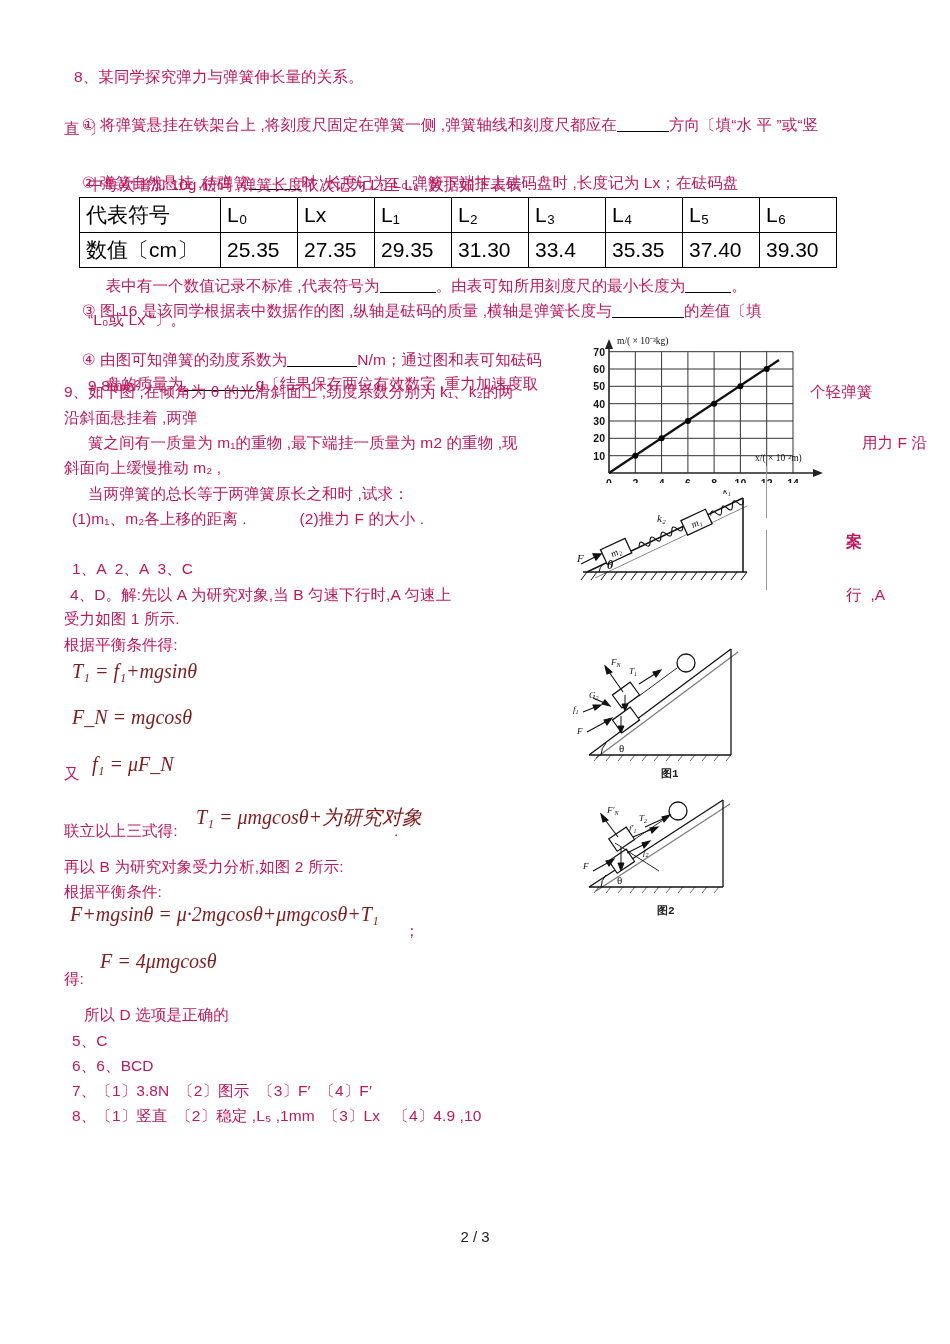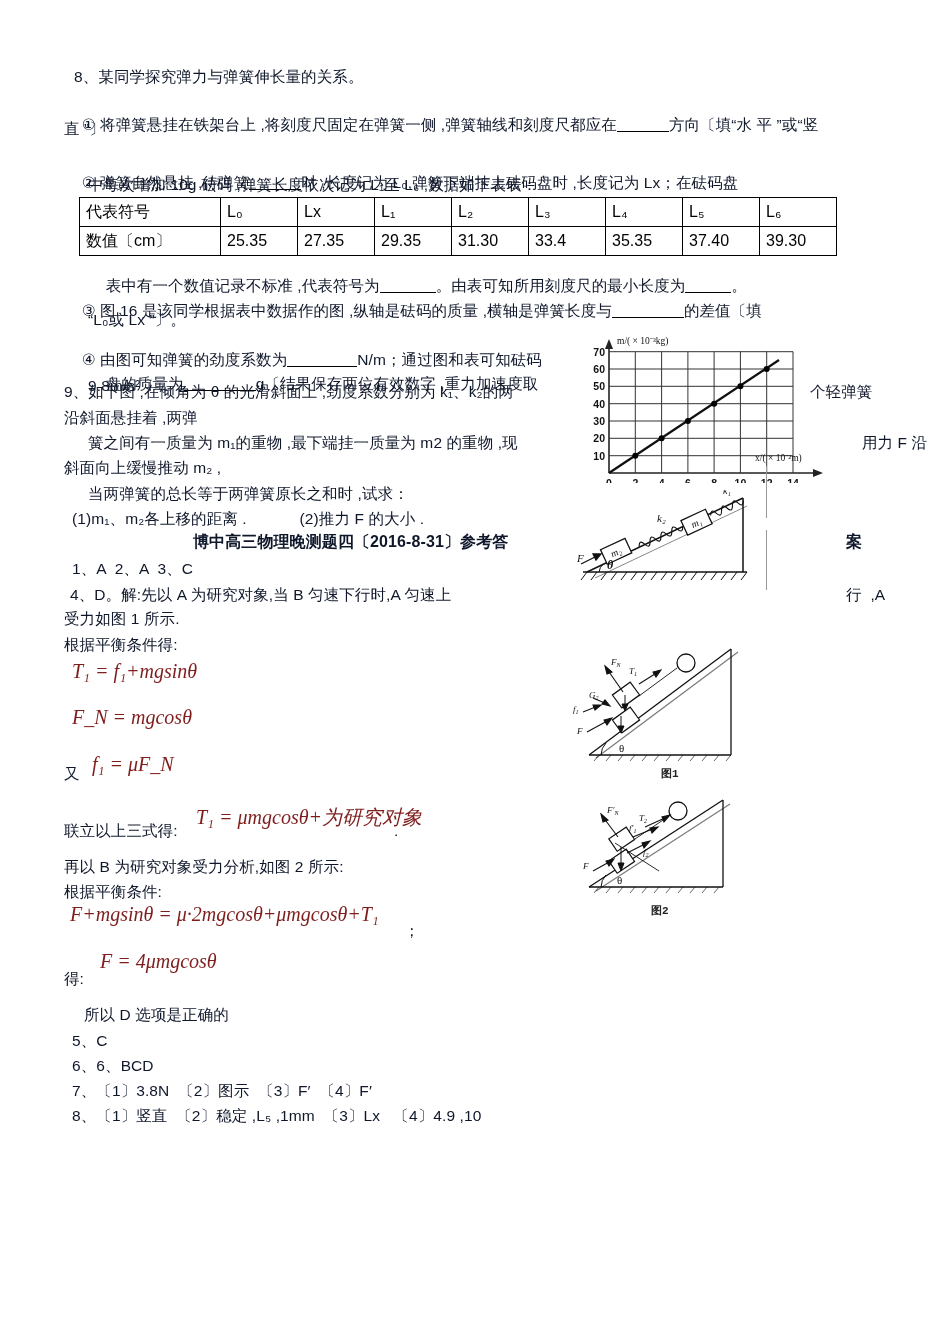--- a/index.html
+++ b/index.html
@@ -23,39 +23,39 @@
     height: 1344px;
   }
 
   
   .tx {
     position: absolute;
     font-size: 15.5px;
     line-height: 22px;
     letter-spacing: 0.1px;
     white-space: pre-wrap;
-    color: #0f172a;
+    color: #be185d;
   }
   .tx.lg  { font-size: 16px; }
 
   .bold { font-weight: bold; }
 
   
   .blank {
     display: inline-block;
     border-bottom: 1.4px solid #000;
     height: 14px;
     vertical-align: -2px;
   }
 
   
   .data-table {
     position: absolute;
     border-collapse: collapse;
-    font-size: 16px;
+    font-size: 21px;
   }
   .data-table td {
     border: 1.6px solid #000;
     padding: 3px 6px;
     height: 22px;
     white-space: nowrap;
   }
   .data-table td.lbl { width: 128px; }
   .data-table td.val { width: 64px; text-align: left; }
 
@@ -301,21 +301,20 @@
         <line x1="6" y1="74" x2="24" y2="65"></line>
         <polygon points="26,64 18,64 21,70" fill="#111"></polygon>
       </g>
       <text x="2" y="72" font-family="Liberation Serif, serif" font-style="italic" font-size="11" fill="#111">F</text>
 
       <text x="32" y="79" font-family="Liberation Serif, serif" font-style="italic" font-size="12" font-weight="bold" fill="#111">θ</text>
       <path d="M24 82 a14 14 0 0 1 4 -8" stroke="#111" stroke-width="1" fill="none"></path>
     </svg>
   </div>
 
-  <div class="tx lg bold" style="left:193px; top:531px;">博中高三物理晚测题四〔2016-8-31〕参考答</div>
   <div class="tx lg bold" style="left:846px; top:531px;">案</div>
 
   <div class="tx" style="left:72px; top:558px;">1、A  2、A  3、C</div>
 
   <div class="tx" style="left:70px; top:584px;">4、D。解:先以 A 为研究对象,当 B 匀速下行时,A 匀速上</div>
   <div class="tx" style="left:846px; top:584px;">行  ,A</div>
   <div class="tx" style="left:64px; top:608px;">受力如图 1 所示.</div>
 
   <div class="tx" style="left:64px; top:634px;">根据平衡条件得:</div>
 
@@ -491,20 +490,21 @@
       <g stroke="#111" stroke-width="1" fill="none">
         <line x1="58" y1="52" x2="58" y2="72"></line>
         <polygon points="58,76 55,68 61,68" fill="#111"></polygon>
       </g>
 
       <line x1="52" y1="48" x2="96" y2="76" stroke="#111" stroke-width="0.9"></line>
 
       <path d="M38 92 a18 18 0 0 1 5 -12" stroke="#111" stroke-width="1" fill="none"></path>
       <text x="54" y="89" font-family="Liberation Serif, serif" font-size="11" fill="#111">θ</text>
     </svg>
-    <div class="fig-cap" style="left:88px; top:108px;">图2</div>
+    <div class="fig-cap" style="left:94px; top:108px;">图2</div>
   </div>
 
   <div class="vrule" style="left:766px; top:466px; height:52px;"></div>
   <div class="vrule" style="left:766px; top:530px; height:60px;"></div>
 
+  <div class="footer" style="left:0; top:1228px;">2 / 3</div>
 
 </div>
 
 </body></html>

